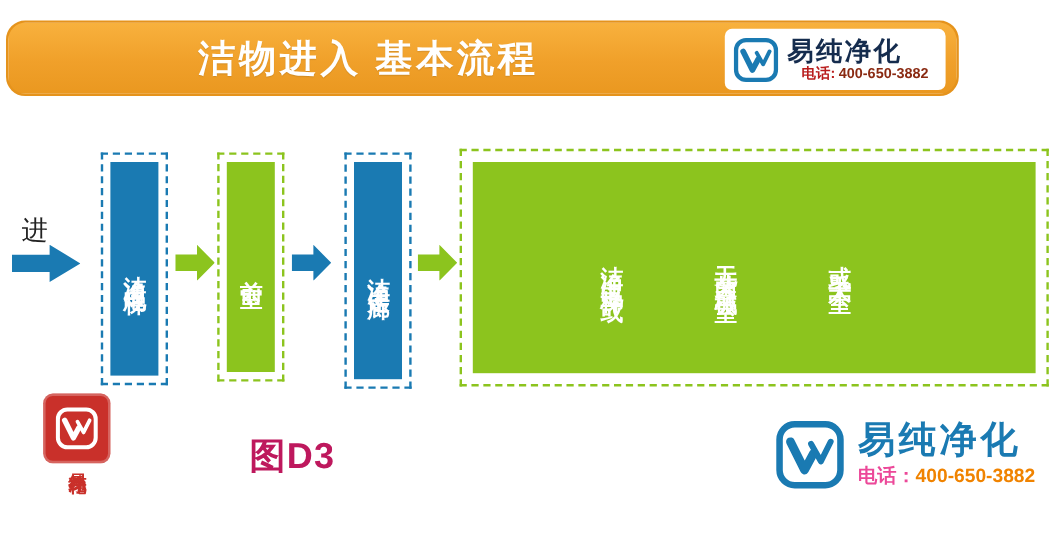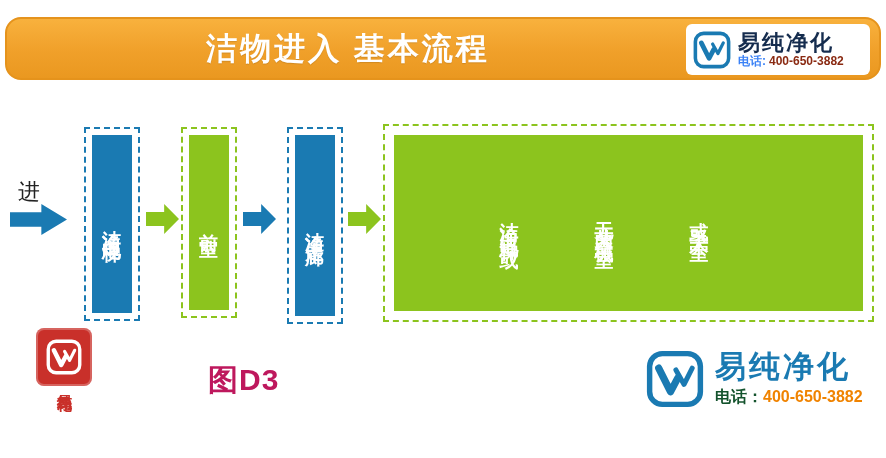--- a/index.html
+++ b/index.html
@@ -7,40 +7,40 @@
   body {
     font-family: "Liberation Sans", "DejaVu Sans", sans-serif;
     background: #ffffff;
     position: relative;
     overflow: hidden;
   }
   .canvas { position: absolute; inset: 0; background: #fff; }
 
   
   .banner {
-    position: absolute; left: 5px; top: 17px; width: 876px; height: 63px;
+    position: absolute; left: 5px; top: 17px; width: 794px; height: 63px;
     background: linear-gradient(180deg, #f8b13d 0%, #f0a02a 55%, #ea9820 100%);
     border: 2px solid #e5931c;
     border-radius: 16px;
   }
   .banner-title {
     position: absolute; left: 40px; right: 230px; top: 0; height: 100%;
     display: flex; align-items: center; justify-content: center;
     font-size: 31px; font-weight: bold; color: #ffffff; letter-spacing: 3px;
     text-shadow: 0 1px 1px rgba(0,0,0,0.12);
   }
   .banner-brand-card {
     position: absolute; right: 9px; top: 5px; width: 184px; height: 51px;
     background: #ffffff; border-radius: 6px;
     display: flex; align-items: center; padding: 3px 7px; gap: 7px;
   }
   .brand-col { display: flex; flex-direction: column; line-height: 1.15; }
   .hdr-brand-name { font-size: 22px; font-weight: bold; color: #152c4e; letter-spacing: 2px; }
   .hdr-phone { font-size: 12px; font-weight: bold; white-space: nowrap; }
-  .hdr-phone .lbl { color: #3b82f6; margin-right: 3px; }
+  .hdr-phone .lbl { color: #b91c1c; margin-right: 3px; margin-left: 12px; }
   .hdr-phone .num { color: #8a2a12; }
 
   
   .entry-label { position: absolute; left: 18px; top: 177px; font-size: 22px; color: #222; }
   .arrow {
     position: absolute;
     clip-path: polygon(0 27%, 55% 27%, 55% 0, 100% 50%, 55% 100%, 55% 73%, 0 73%);
   }
   .arrow-blue  { background: #1a7ab2; }
   .arrow-green { background: #8cc41e; }
@@ -88,21 +88,21 @@
     color: #c9302a; font-weight: bold; font-size: 15px; letter-spacing: 1px;
     margin-top: -4px; line-height: 1;
   }
 
   .figure-label { position: absolute; left: 208px; top: 360px; font-size: 30px; font-weight: 600; color: #be185d; letter-spacing: 1px; }
 
   .bottom-brand { position: absolute; left: 646px; top: 350px; display: flex; gap: 11px; align-items: flex-start; }
   .bb-col { display: flex; flex-direction: column; }
   .bb-name { font-size: 31px; font-weight: bold; color: #1a7ab2; letter-spacing: 3px; line-height: 1.1; }
   .bb-phone { font-size: 16px; font-weight: bold; margin-top: 3px; white-space: nowrap; }
-  .bb-phone .lbl { color: #14532d; }
+  .bb-phone .lbl { color: #ec4899; }
   .bb-phone .num { color: #f08300; }
 
   .logo-svg { display: block; }
 </style>
 </head>
 <body>
 
 <div class="canvas">
 
   <header class="banner">

